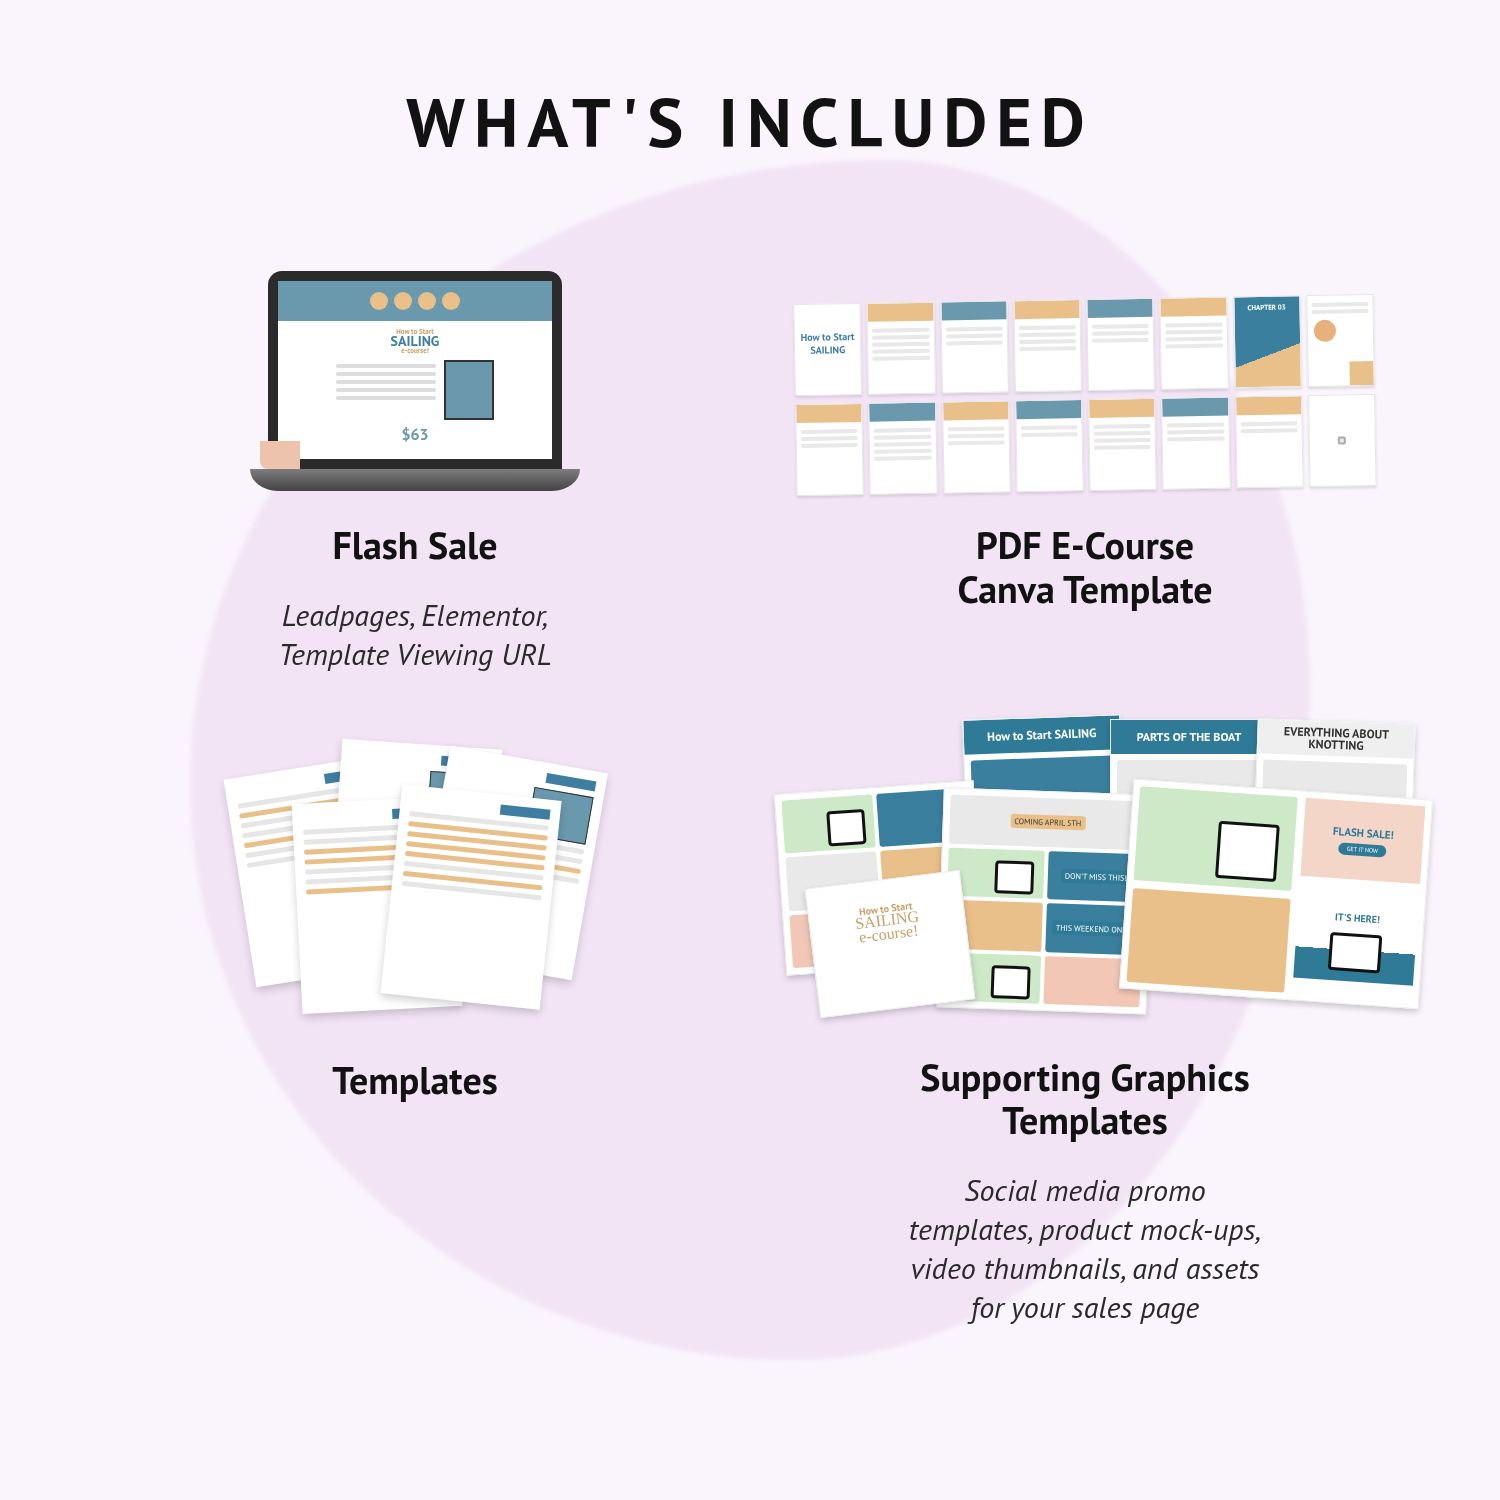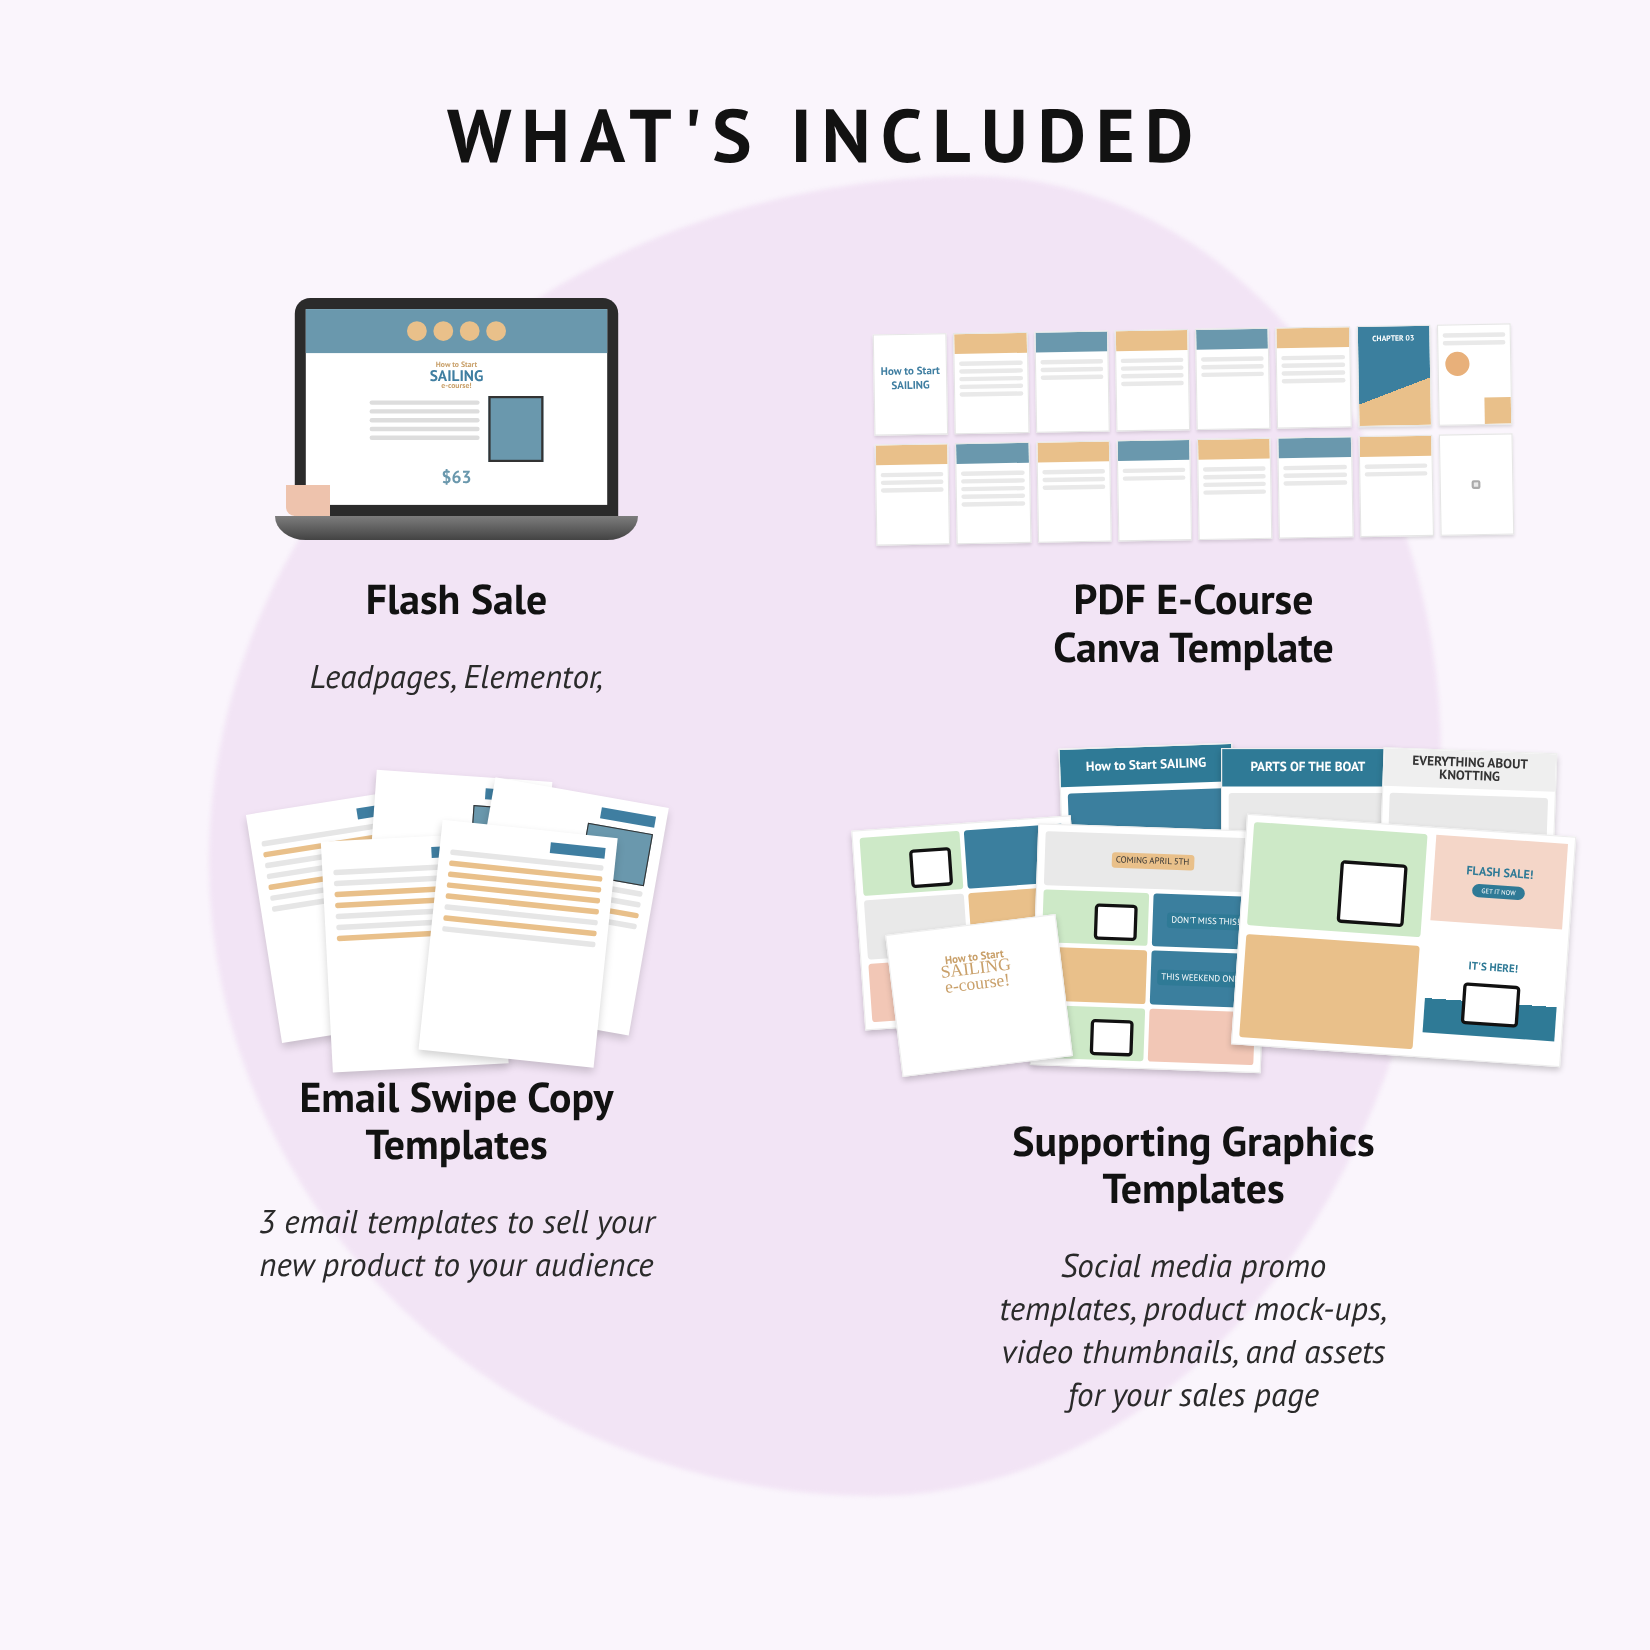--- a/index.html
+++ b/index.html
@@ -231,20 +231,21 @@
           </div>
           <div class="lp-corner"></div>
           <div class="laptop-base"></div>
         </div>
       </div>
       <h2>
         <span>Flash Sale</span><br>
       </h2>
       <p>
         <span>Leadpages, Elementor,</span><br>
+        <span>Template Viewing URL</span>
       </p>
     </div>
 
     <div class="card">
       <div class="mock-wrap">
         <div class="spread">
           <div class="sp-row">
             <div class="sp-card sp-cover">
                 <div class="t"><span>How to Start</span><br><b>SAILING</b></div>
               </div>
@@ -424,27 +425,23 @@
               <div class="bar y"></div>
               <div class="bar y"></div>
               <div class="bar y"></div>
               <div class="bar g"></div>
               <div class="bar y"></div>
               <div class="bar g"></div>
             </div>
         </div>
       </div>
       <h2>
-        <span>Email Swipe Copy</span><br>
+        <br>
         <span>Templates</span>
       </h2>
-      <p>
-        <span>3 email templates to sell your</span><br>
-        <span>new product to your audience</span>
-      </p>
     </div>
 
     <div class="card">
       <div class="mock-wrap" style="height:300px">
         <div class="collage">
           <div class="panel p1">
               <div class="hdr">How to Start
 SAILING</div>
               <div class="bod">
                 <div class="tile teal"></div>

